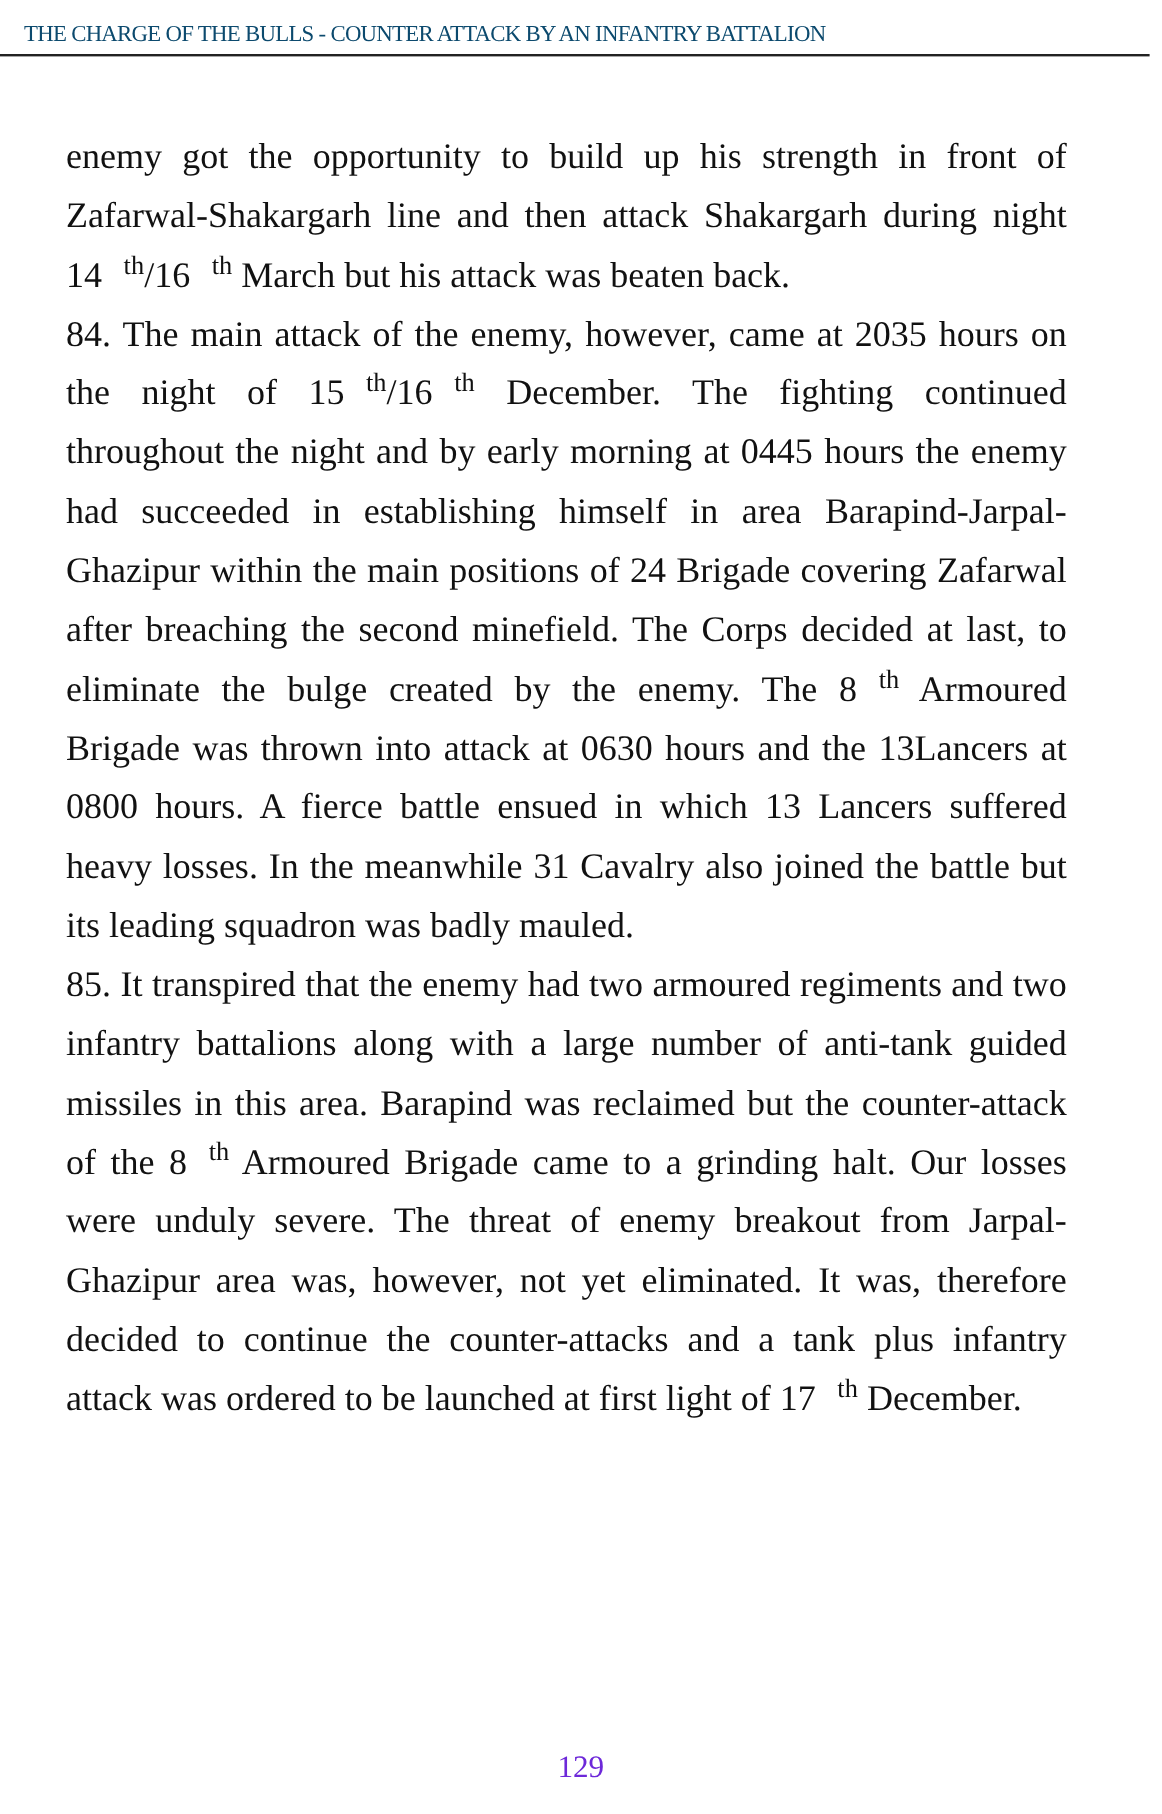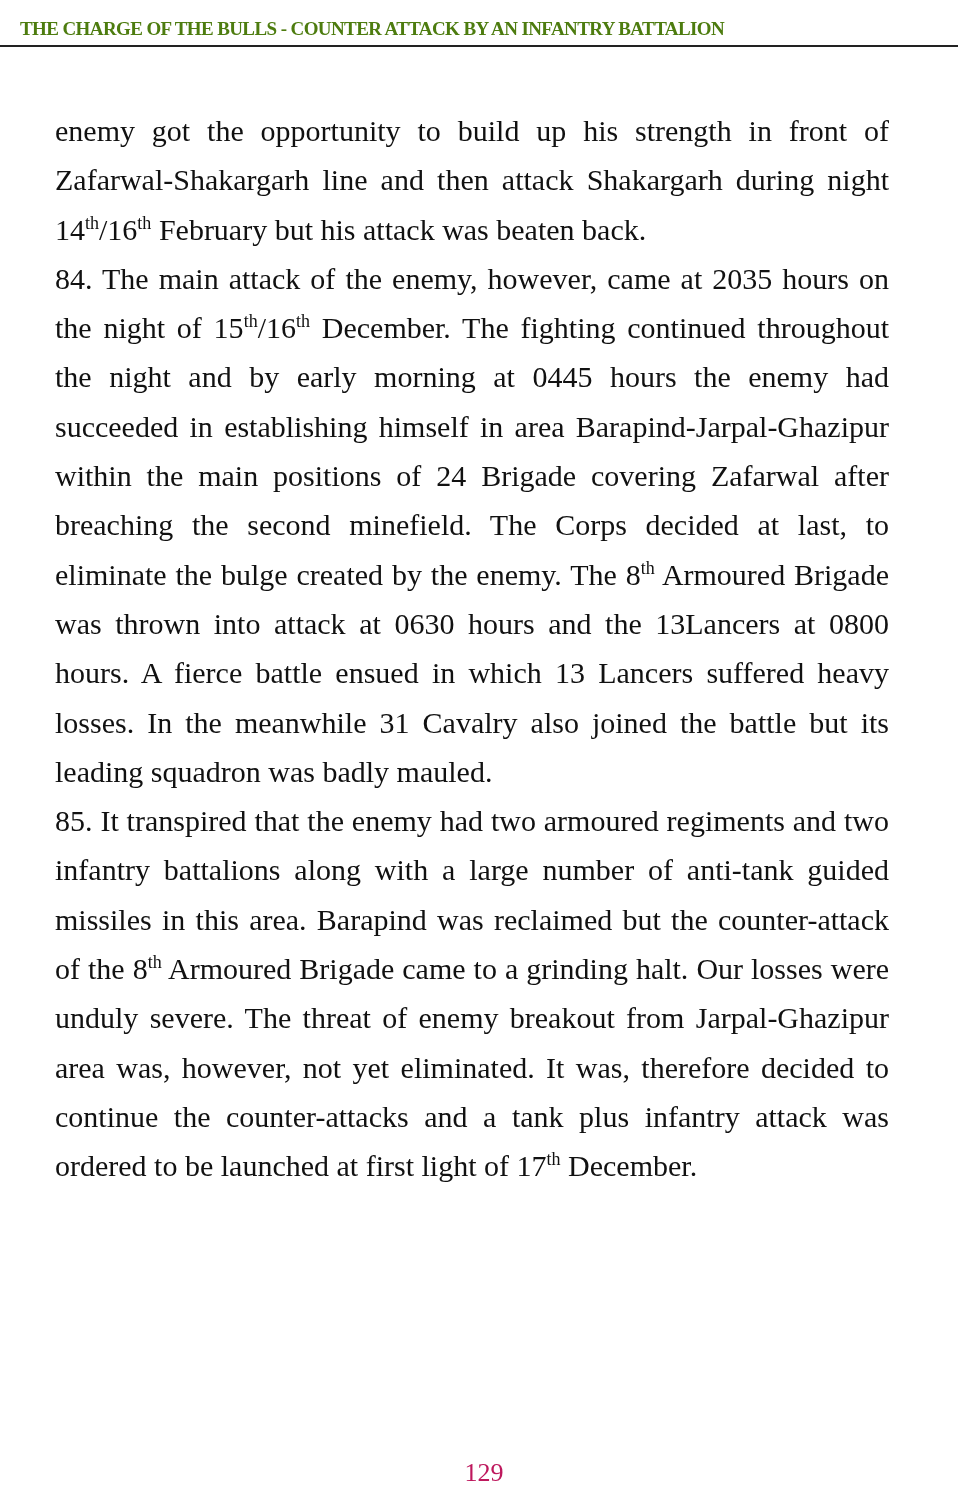--- a/index.html
+++ b/index.html
@@ -13,24 +13,24 @@
       position: relative;
       overflow: hidden;
       color: #111111;
     }
     .running-head {
       position: absolute;
       left: 20px;
       top: 18px;
       width: 940px;
       font-family: "Liberation Serif", serif;
-      font-weight: bold;
+      font-weight: normal;
       font-size: 19px;
       letter-spacing: -0.6px;
-      color: #4d7c0f;
+      color: #0c4a6e;
       white-space: nowrap;
     }
     .head-rule {
       position: absolute;
       left: 0;
       top: 45px;
       width: 958px;
       height: 2px;
       background: #222;
     }
@@ -43,40 +43,41 @@
       font-size: 30px;
       line-height: 49.3px;
       text-align: justify;
       color: #111;
     }
     .body-text p {
       margin: 0;
       padding: 0;
     }
     sup {
-      font-size: 18px;
+      font-size: 22px;
       line-height: 0;
       vertical-align: 11px;
+      margin-left: 18px;
     }
     .page-number {
       position: absolute;
       left: 0;
       width: 968px;
       top: 1458px;
       text-align: center;
       font-family: "Liberation Serif", serif;
       font-size: 26px;
-      color: #be185d;
+      color: #6d28d9;
     }
   </style>
 </head>
 <body>
 
 <div class="running-head">THE CHARGE OF THE BULLS - COUNTER ATTACK BY AN INFANTRY BATTALION</div>
 <div class="head-rule"></div>
 
 <div class="body-text">
-  <p><span>enemy got the opportunity to build up his strength in front of Zafarwal-Shakargarh line and then attack Shakargarh during night 14</span><sup>th</sup><span>/16</span><sup>th</sup><span> February but his attack was beaten back.</span></p>
+  <p><span>enemy got the opportunity to build up his strength in front of Zafarwal-Shakargarh line and then attack Shakargarh during night 14</span><sup>th</sup><span>/16</span><sup>th</sup><span> March but his attack was beaten back.</span></p>
   <p><span>84. The main attack of the enemy, however, came at 2035 hours on the night of 15</span><sup>th</sup><span>/16</span><sup>th</sup><span> December. The fighting continued throughout the night and by early morning at 0445 hours the enemy had succeeded in establishing himself in area Barapind-Jarpal-Ghazipur within the main positions of 24 Brigade covering Zafarwal after breaching the second minefield. The Corps decided at last, to eliminate the bulge created by the enemy. The 8</span><sup>th</sup><span> Armoured Brigade was thrown into attack at 0630 hours and the 13Lancers at 0800 hours. A fierce battle ensued in which 13 Lancers suffered heavy losses. In the meanwhile 31 Cavalry also joined the battle but its leading squadron was badly mauled.</span></p>
   <p><span>85. It transpired that the enemy had two armoured regiments and two infantry battalions along with a large number of anti-tank guided missiles in this area. Barapind was reclaimed but the counter-attack of the 8</span><sup>th</sup><span> Armoured Brigade came to a grinding halt. Our losses were unduly severe. The threat of enemy breakout from Jarpal-Ghazipur area was, however, not yet eliminated. It was, therefore decided to continue the counter-attacks and a tank plus infantry attack was ordered to be launched at first light of 17</span><sup>th</sup><span> December.</span></p>
 </div>
 
 <div class="page-number">129</div>
 
 </body></html>

